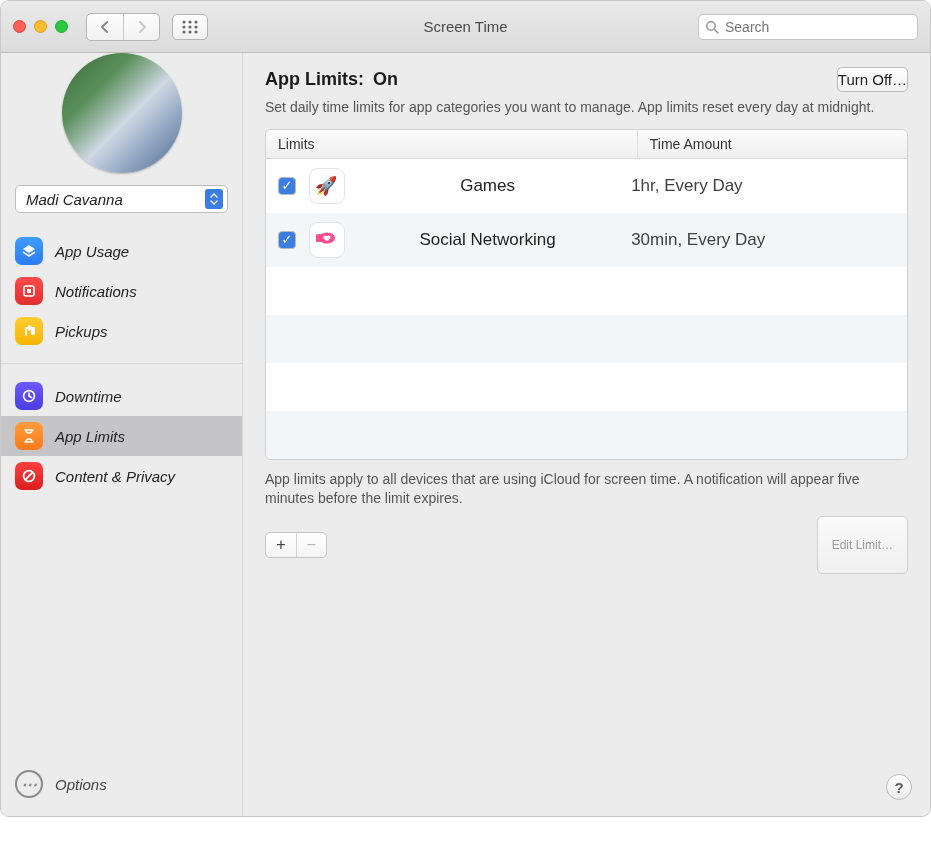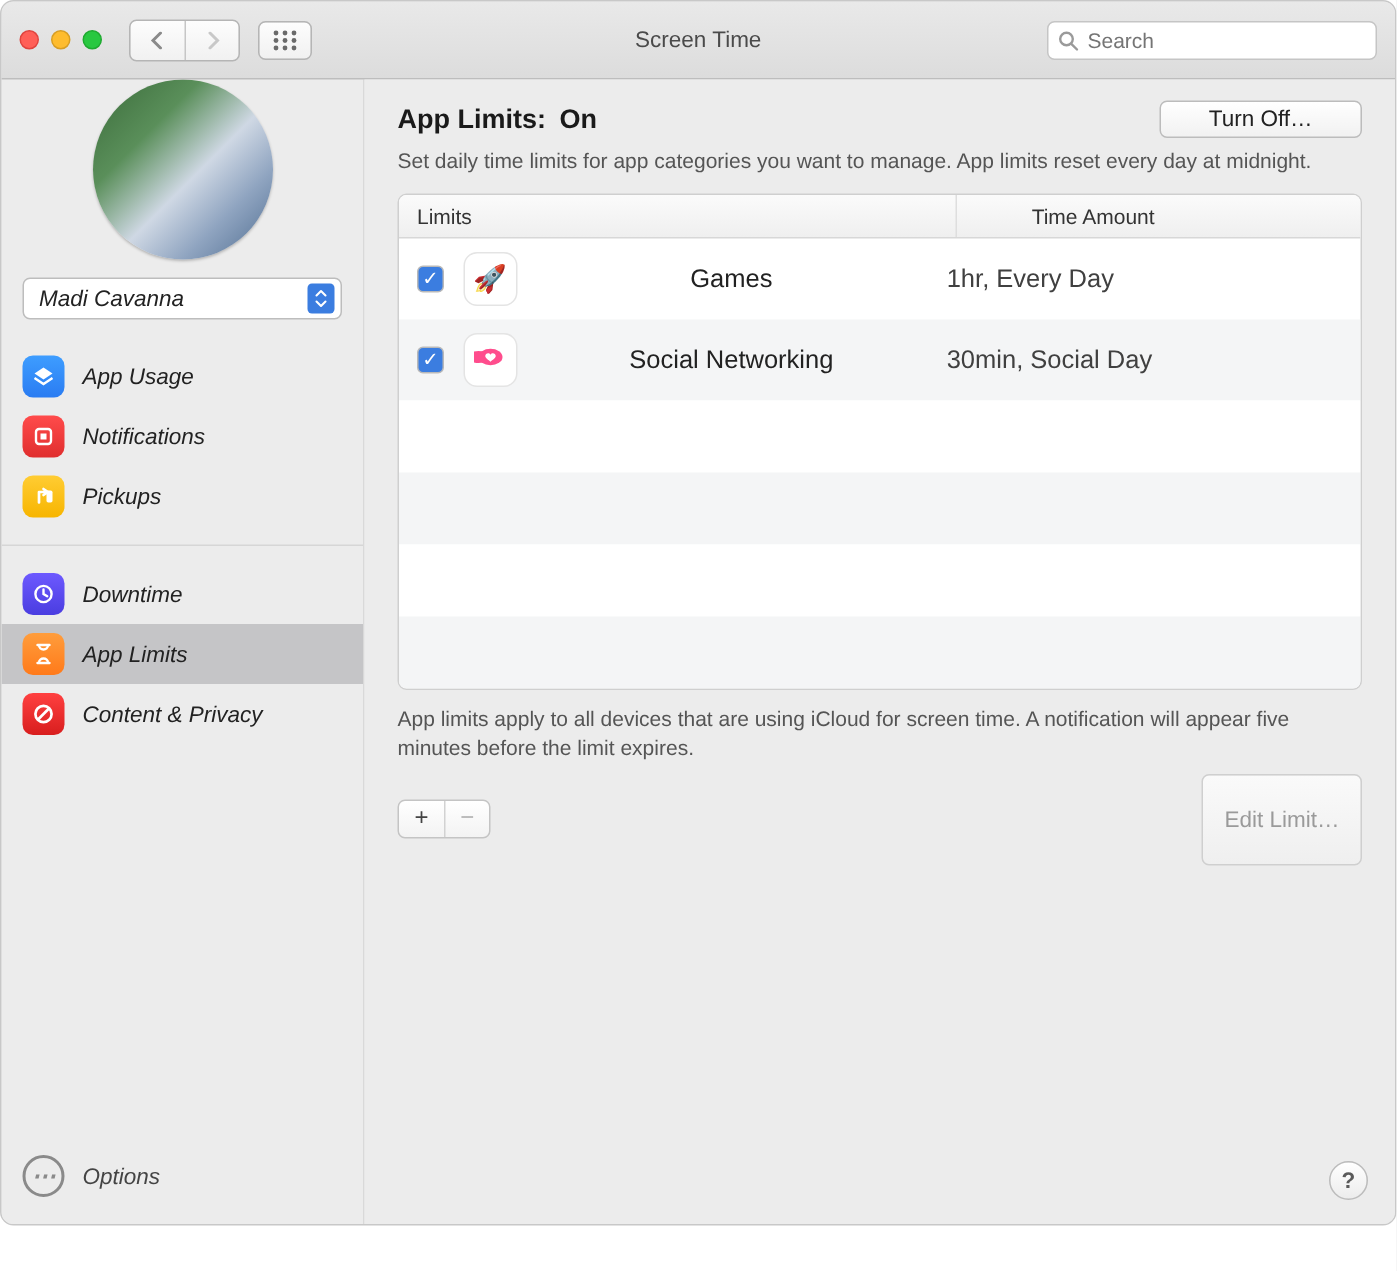--- a/index.html
+++ b/index.html
@@ -114,32 +114,32 @@
     border:2px solid #8a8a8a; display:flex; align-items:center; justify-content:center;
     color:#8a8a8a; font-weight:bold; font-size:16px;
   }
 
   
   .main { flex:1; background:#ececec; padding:14px 22px 18px 22px; position:relative; }
   .headline { display:flex; align-items:center; }
   .headline h2 { font-size:18px; font-weight:600; color:#1a1a1a; }
   .headline .state { font-weight:700; margin-left:4px; }
   .turnoff-btn {
-    margin-left:auto; padding:3px 32px; font-size:15px;
+    margin-left:auto; padding:3px 0; font-size:15px;
     border:1px solid #bcbcbc; border-radius:5px;
     background:linear-gradient(#ffffff,#f1f1f1); color:#222;
   }
   .desc { color:#555; font-size:14px; margin:6px 0 12px 0; line-height:1.35; max-width:640px; }
 
   .table {
     border:1px solid #cfcfcf; border-radius:6px; overflow:hidden; background:#fff;
   }
   .thead {
     display:flex; background:linear-gradient(#fbfbfb,#efefef);
-    border-bottom:1px solid #d7d7d7; font-size:14px; color:#333;gap:38px;
+    border-bottom:1px solid #d7d7d7; font-size:14px; color:#333;
   }
   .th { padding:6px 12px; }
   .th.limits { flex:0 0 58%; border-right:1px solid #dedede; }
   .th.amount { flex:1; }
   .tbody { }
   .trow {
     display:flex; align-items:center; height:54px; padding:0 12px; gap:14px;
     font-size:17px; color:#222;
   }
   .trow:nth-child(even) { background:#f4f5f6; }
@@ -163,21 +163,21 @@
   .pm-group {
     display:flex; border:1px solid #c4c4c4; border-radius:5px; overflow:hidden;
     background:linear-gradient(#fff,#f3f3f3);
   }
   .pm {
     width:30px; height:24px; display:flex; align-items:center; justify-content:center;
     font-size:16px; color:#444;
   }
   .pm + .pm { border-left:1px solid #d2d2d2; color:#b4b4b4; }
   .edit-btn {
-    margin-left:auto; padding:21px 14px; font-size:15px;
+    margin-left:auto; padding:21px 14px; font-size:12px;
     border:1px solid #cfcfcf; border-radius:5px;
     background:linear-gradient(#fafafa,#efefef); color:#9a9a9a;
   }
 
   .help-btn {
     position:absolute; right:18px; bottom:16px;
     width:26px; height:26px; border-radius:50%;
     border:1px solid #bcbcbc; background:linear-gradient(#fff,#ececec);
     display:flex; align-items:center; justify-content:center;
     color:#5a5a5a; font-size:15px; font-weight:600;
@@ -337,21 +337,21 @@
           <div class="trow">
             <div class="ck">✓</div>
             <div class="app-icon">
               <svg width="22" height="22">
                   <path d="M3 5 a7 4 0 1 0 0.01 0 M5 15 L7 12" fill="#ff4d8d"></path>
                   <ellipse cx="11" cy="9" rx="8" ry="5.5" fill="#ff4d8d"></ellipse>
                   <path d="M11 7.5 c1-1.7 3.5-1 3.5 0.9 c0 1.5-2.2 2.7-3.5 3.7 c-1.3-1-3.5-2.2-3.5-3.7 c0-1.9 2.5-2.6 3.5-0.9 Z" fill="#fff"></path>
                 </svg>
             </div>
             <div class="label">Social Networking</div>
-            <div class="amount">30min, Social Day</div>
+            <div class="amount">30min, Every Day</div>
           </div>
           <div class="trow empty"></div>
           <div class="trow empty"></div>
           <div class="trow empty"></div>
           <div class="trow empty"></div>
         </div>
       </div>
 
       <p class="footer-note">App limits apply to all devices that are using iCloud for screen time. A notification will appear five minutes before the limit expires.</p>
 

